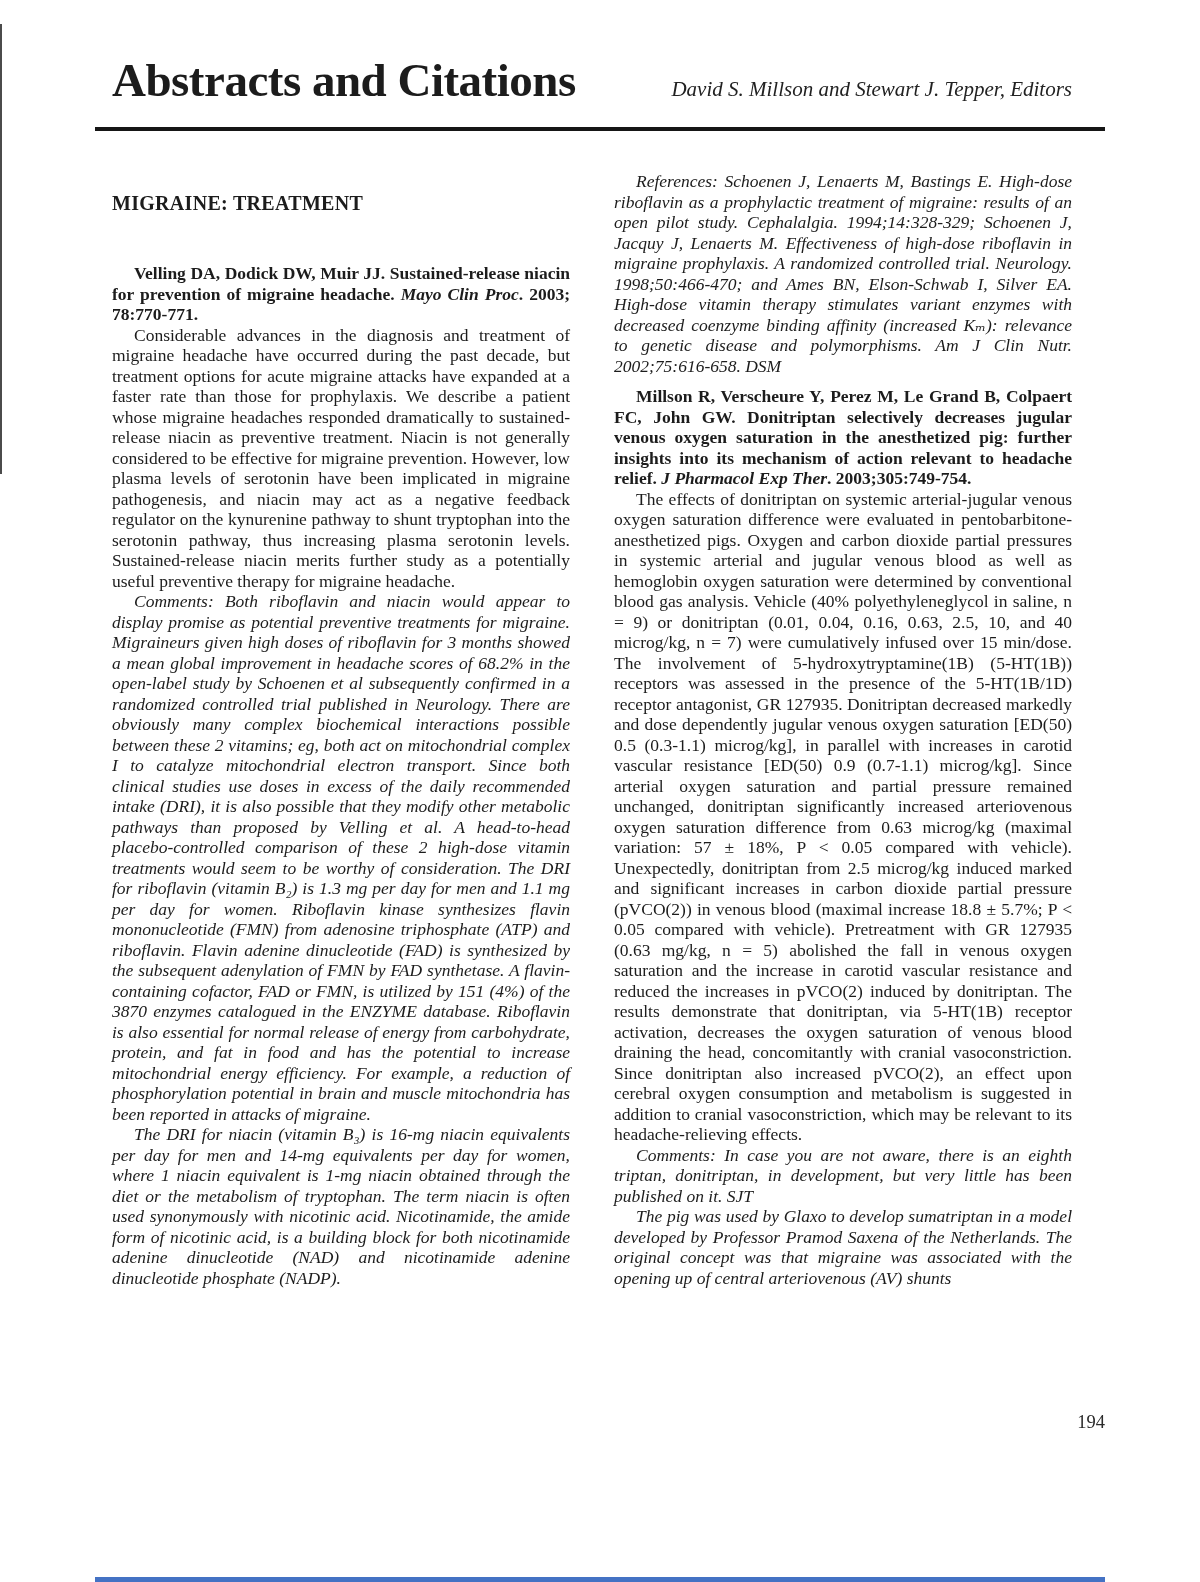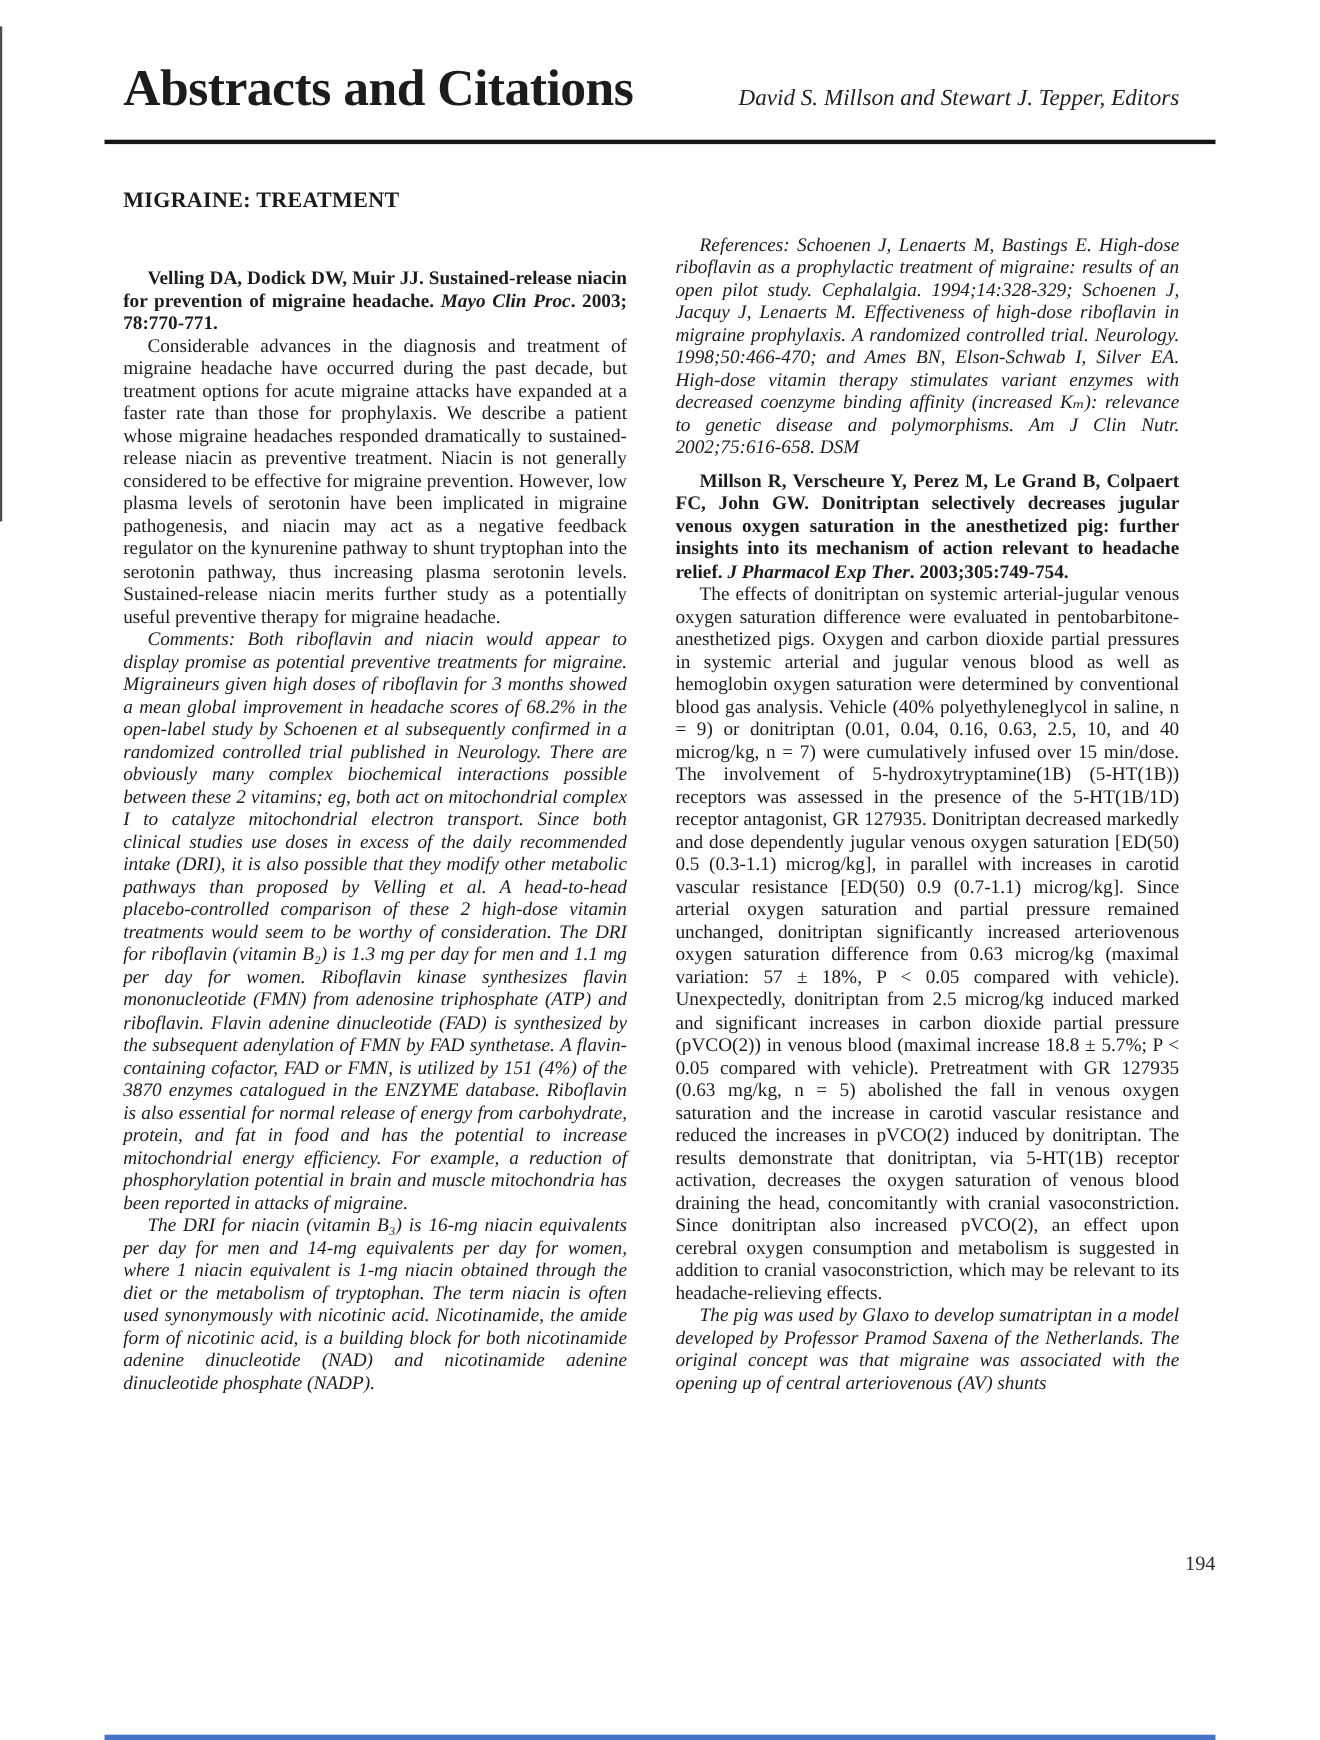--- a/index.html
+++ b/index.html
@@ -129,20 +129,21 @@
       <p class="body italic">Comments: Both riboflavin and niacin would appear to display promise as potential preventive treatments for migraine. Migraineurs given high doses of riboflavin for 3 months showed a mean global improvement in headache scores of 68.2% in the open-label study by Schoenen et al subsequently confirmed in a randomized controlled trial published in Neurology. There are obviously many complex biochemical interactions possible between these 2 vitamins; eg, both act on mitochondrial complex I to catalyze mitochondrial electron transport. Since both clinical studies use doses in excess of the daily recommended intake (DRI), it is also possible that they modify other metabolic pathways than proposed by Velling et al. A head-to-head placebo-controlled comparison of these 2 high-dose vitamin treatments would seem to be worthy of consideration. The DRI for riboflavin (vitamin B₂) is 1.3 mg per day for men and 1.1 mg per day for women. Riboflavin kinase synthesizes flavin mononucleotide (FMN) from adenosine triphosphate (ATP) and riboflavin. Flavin adenine dinucleotide (FAD) is synthesized by the subsequent adenylation of FMN by FAD synthetase. A flavin-containing cofactor, FAD or FMN, is utilized by 151 (4%) of the 3870 enzymes catalogued in the ENZYME database. Riboflavin is also essential for normal release of energy from carbohydrate, protein, and fat in food and has the potential to increase mitochondrial energy efficiency. For example, a reduction of phosphorylation potential in brain and muscle mitochondria has been reported in attacks of migraine.</p>
       <p class="body italic">The DRI for niacin (vitamin B₃) is 16-mg niacin equivalents per day for men and 14-mg equivalents per day for women, where 1 niacin equivalent is 1-mg niacin obtained through the diet or the metabolism of tryptophan. The term niacin is often used synonymously with nicotinic acid. Nicotinamide, the amide form of nicotinic acid, is a building block for both nicotinamide adenine dinucleotide (NAD) and nicotinamide adenine dinucleotide phosphate (NADP).</p>
     </div>
 
     <div class="col">
       <p class="body italic">References: Schoenen J, Lenaerts M, Bastings E. High-dose riboflavin as a prophylactic treatment of migraine: results of an open pilot study. Cephalalgia. 1994;14:328-329; Schoenen J, Jacquy J, Lenaerts M. Effectiveness of high-dose riboflavin in migraine prophylaxis. A randomized controlled trial. Neurology. 1998;50:466-470; and Ames BN, Elson-Schwab I, Silver EA. High-dose vitamin therapy stimulates variant enzymes with decreased coenzyme binding affinity (increased Kₘ): relevance to genetic disease and polymorphisms. Am J Clin Nutr. 2002;75:616-658. DSM</p>
 
       <p class="citation gap-before"><span>Millson R, Verscheure Y, Perez M, Le Grand B, Colpaert FC, John GW. Donitriptan selectively decreases jugular venous oxygen saturation in the anesthetized pig: further insights into its mechanism of action relevant to headache relief. </span><span class="journal">J Pharmacol Exp Ther</span><span>. 2003;305:749-754.</span></p>
 
       <p class="body">The effects of donitriptan on systemic arterial-jugular venous oxygen saturation difference were evaluated in pentobarbitone-anesthetized pigs. Oxygen and carbon dioxide partial pressures in systemic arterial and jugular venous blood as well as hemoglobin oxygen saturation were determined by conventional blood gas analysis. Vehicle (40% polyethyleneglycol in saline, n = 9) or donitriptan (0.01, 0.04, 0.16, 0.63, 2.5, 10, and 40 microg/kg, n = 7) were cumulatively infused over 15 min/dose. The involvement of 5-hydroxytryptamine(1B) (5-HT(1B)) receptors was assessed in the presence of the 5-HT(1B/1D) receptor antagonist, GR 127935. Donitriptan decreased markedly and dose dependently jugular venous oxygen saturation [ED(50) 0.5 (0.3-1.1) microg/kg], in parallel with increases in carotid vascular resistance [ED(50) 0.9 (0.7-1.1) microg/kg]. Since arterial oxygen saturation and partial pressure remained unchanged, donitriptan significantly increased arteriovenous oxygen saturation difference from 0.63 microg/kg (maximal variation: 57 ± 18%, P &lt; 0.05 compared with vehicle). Unexpectedly, donitriptan from 2.5 microg/kg induced marked and significant increases in carbon dioxide partial pressure (pVCO(2)) in venous blood (maximal increase 18.8 ± 5.7%; P &lt; 0.05 compared with vehicle). Pretreatment with GR 127935 (0.63 mg/kg, n = 5) abolished the fall in venous oxygen saturation and the increase in carotid vascular resistance and reduced the increases in pVCO(2) induced by donitriptan. The results demonstrate that donitriptan, via 5-HT(1B) receptor activation, decreases the oxygen saturation of venous blood draining the head, concomitantly with cranial vasoconstriction. Since donitriptan also increased pVCO(2), an effect upon cerebral oxygen consumption and metabolism is suggested in addition to cranial vasoconstriction, which may be relevant to its headache-relieving effects.</p>
+      <p class="body italic">Comments: In case you are not aware, there is an eighth triptan, donitriptan, in development, but very little has been published on it. SJT</p>
       <p class="body italic">The pig was used by Glaxo to develop sumatriptan in a model developed by Professor Pramod Saxena of the Netherlands. The original concept was that migraine was associated with the opening up of central arteriovenous (AV) shunts</p>
     </div>
 
   </div>
 
   <div class="page-number">194</div>
 
   <div class="bottom-rule"></div>
 
 </div>

